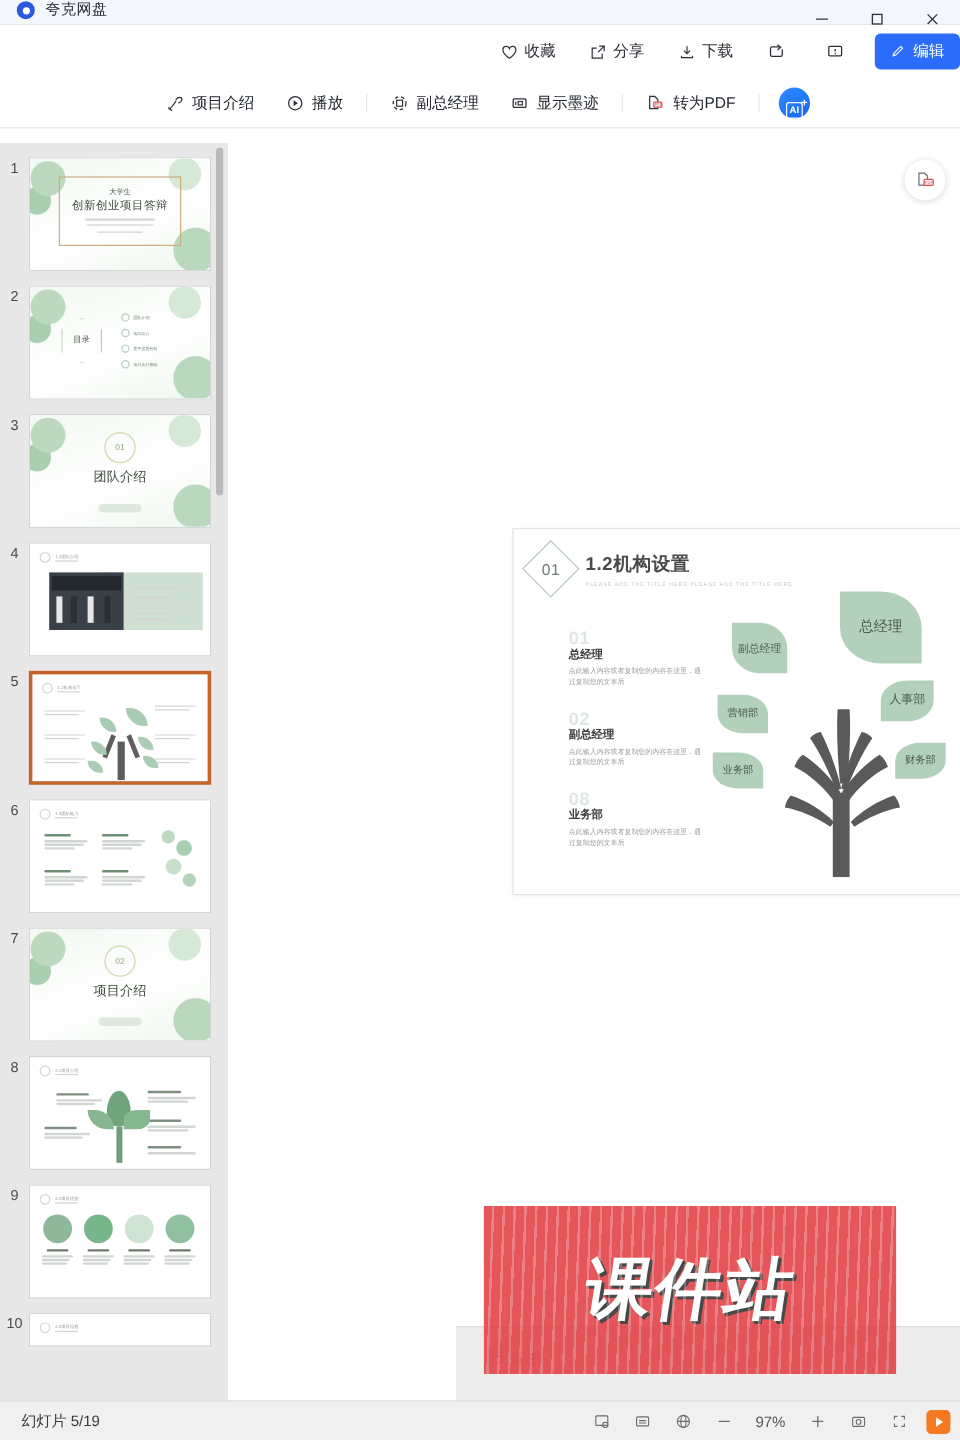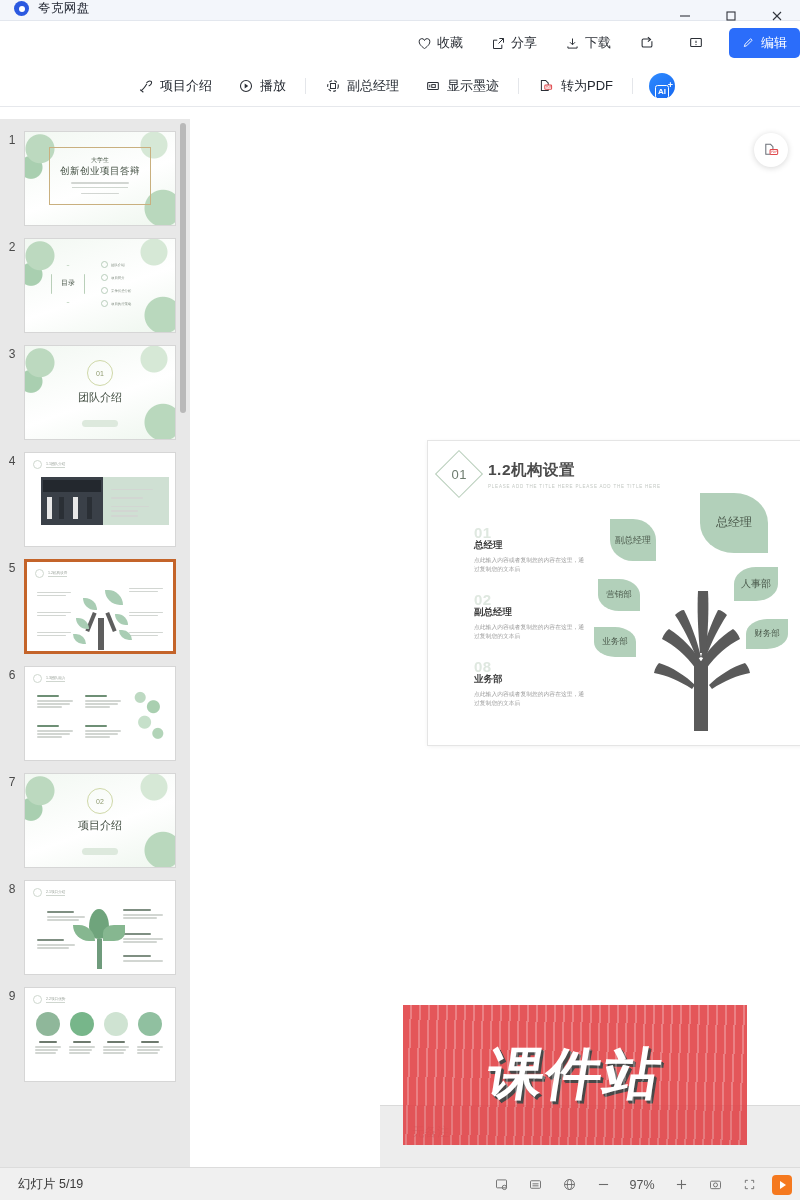--- a/index.html
+++ b/index.html
@@ -613,20 +613,29 @@
         <div style="position:absolute;left:112px;top:24px;width:26px;">
             <div style="width:24px;height:24px;border-radius:50%;background:#90c0a0;margin:0 auto"></div>
             <div class="t-linebar" style="background:#6e7a6e;width:70%;margin:5px auto 3px"></div>
             <div class="t-minitext" style="width:100%"></div>
             <div class="t-minitext" style="width:90%"></div>
             <div class="t-minitext" style="width:80%"></div>
           </div>
       </div>
     </div>
 
+    <div class="thumb-row">
+      <div class="thumb-num">10</div>
+      <div class="thumb" style="height:28px;">
+        <div class="t-hdr">
+          <span class="t-hdr-circle"></span>
+          <span style="font-size:3.6px;color:#98a098;border-bottom:.5px solid #cfd6cf;padding-bottom:1px;">2.3项目流程</span>
+        </div>
+      </div>
+    </div>
 
     <div class="sb-scrollbar"></div>
   </div>
 
   <div class="viewer">
 
     <div class="float-pdf">
       <svg width="19" height="19" viewBox="0 0 20 20">
         <path d="M4 3.5h5l2.5 2.5v8H4z" fill="none" stroke="#6b7078" stroke-width="1.1"></path>
         <rect x="8.5" y="9" width="8" height="5.2" rx="1" fill="#fff" stroke="#e0484c" stroke-width="1.1"></rect>

